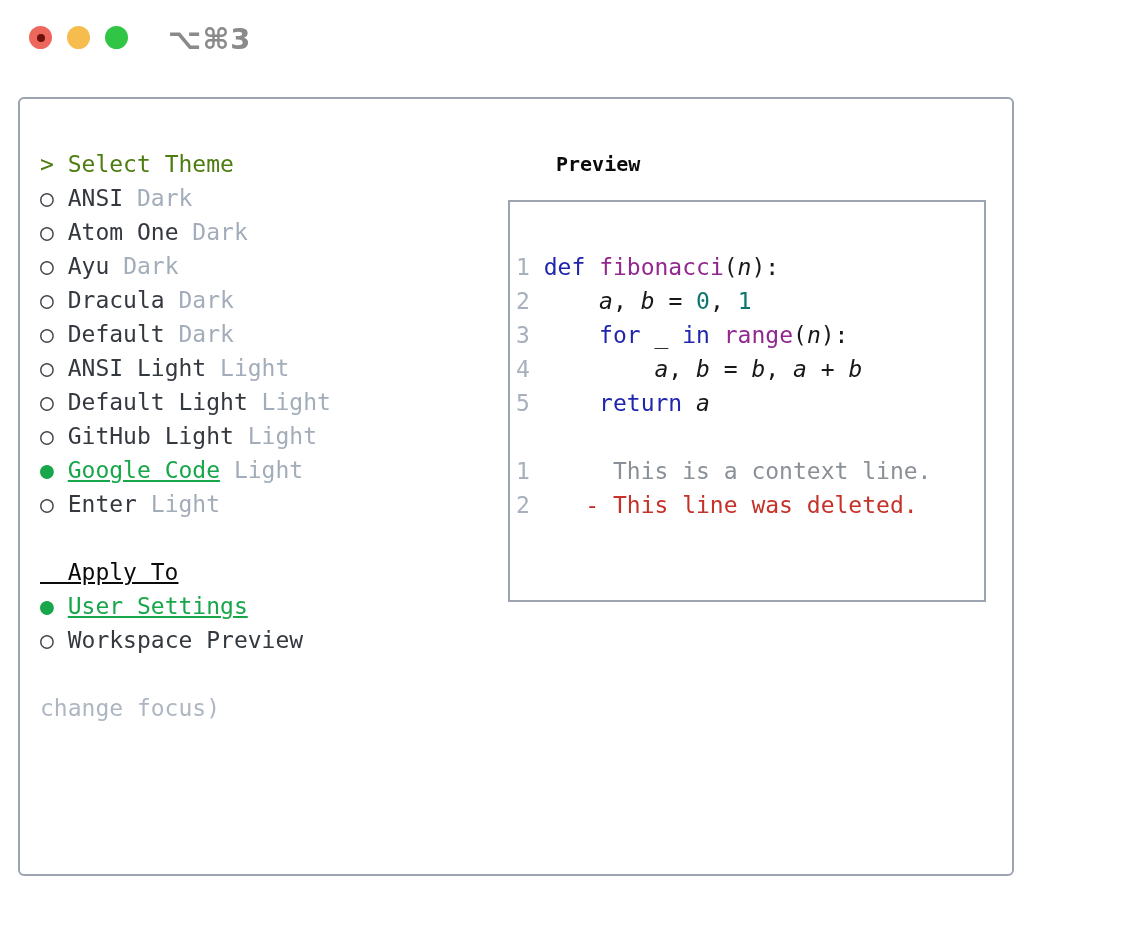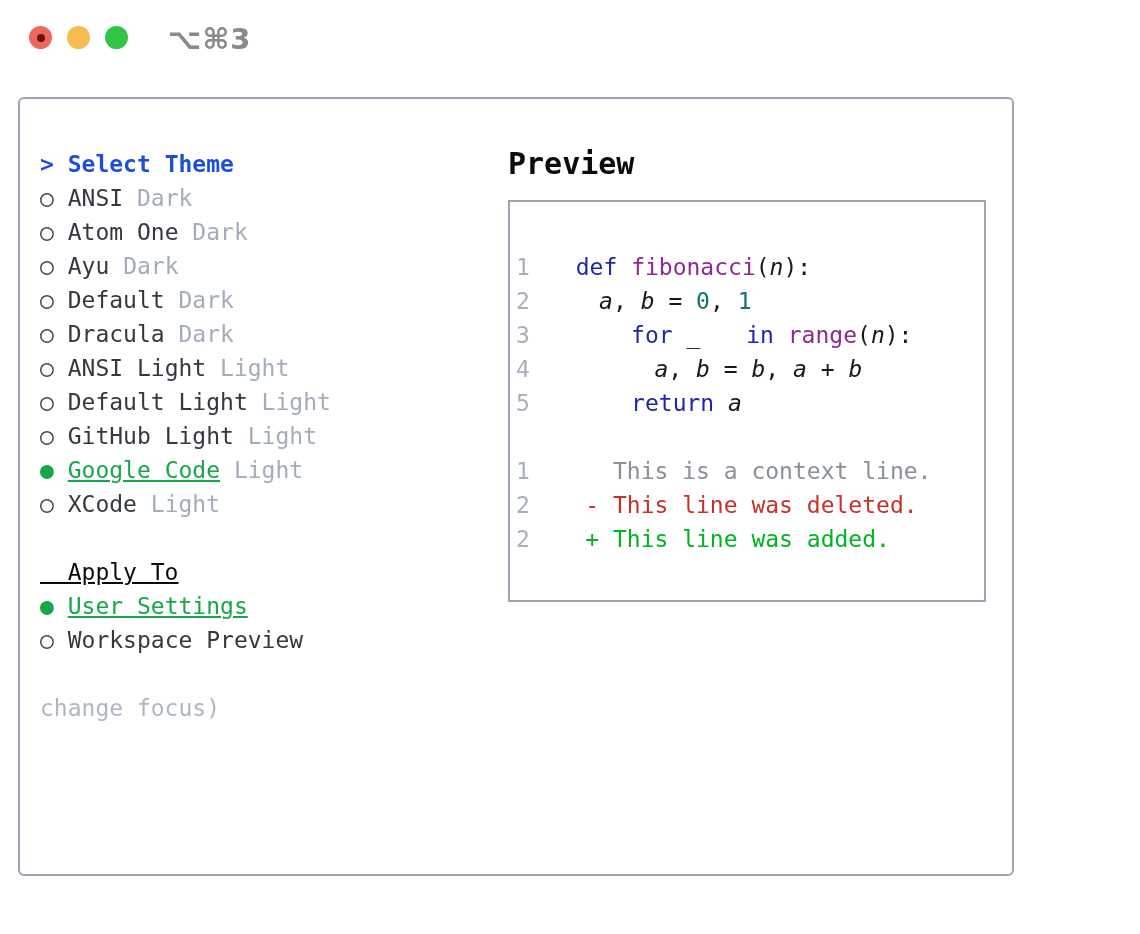--- a/index.html
+++ b/index.html
@@ -55,46 +55,46 @@
     background:#ffffff;
   }
   .row{
     white-space:pre;
     font-size:23px;line-height:34px;height:34px;
     color:#34383f;
   }
   .left-col{position:absolute;left:20px;top:48px;}
   .right-col{position:absolute;left:488px;top:48px;}
 
-  .row.bold{font-weight:700;color:#1d4ed8;}
+  .row.bold{font-weight:400;color:#4d7c0f;}
   .row .marker{color:#464b52;}
   .row .marker.sel{color:var(--accent-green);}
   .row .name{color:#34383f;}
   .row .name.sel{color:var(--accent-green);text-decoration:underline;}
   .row .tag{color:var(--muted-tag);}
   .row.hint{color:#aeb6c2;}
   .row.section-label{color:#0b0b0c;text-decoration:underline;}
 
   
   .preview-label{
-    white-space:pre;font-size:30px;line-height:34px;height:34px;
-    font-weight:700;color:#0b0b0c;
+    white-space:pre;font-size:20px;line-height:34px;height:34px;
+    font-weight:700;color:#0b0b0c;margin-left:48px;
   }
   .preview-box{
     position:absolute;left:488px;top:101px;width:478px;height:402px;
     border:2px solid var(--panel-border);
     background:#ffffff;
     padding:14px 0 0 6px;
     overflow:hidden;
   }
   .codeline{
     white-space:pre;font-size:23px;line-height:34px;height:34px;color:#17181a;
   }
   .tok-lnum{color:var(--line-number);}
-  .tok-kwd{color:var(--keyword);margin-left:32px;}
+  .tok-kwd{color:var(--keyword);}
   .tok-fn{color:var(--function);}
   .tok-num{color:var(--number-literal);}
   .tok-plain{color:#17181a;}
   .tok-var{color:#17181a;font-style:italic;}
   .tok-ctx{color:var(--diff-context);}
   .tok-del{color:var(--diff-removed);}
   .tok-add{color:var(--diff-added);}
 </style>
 </head>
 <body>
@@ -109,27 +109,27 @@
     <span class="win-title">⌥⌘3</span>
   </div>
 
   <div class="panel">
     <div class="left-col">
       <div class="row bold"><span class="caret">&gt;</span><span> </span><span>Select Theme</span></div>
 
     <div class="row"><span class="marker">○</span><span> </span><span class="name">ANSI</span><span> </span><span class="tag">Dark</span></div>
         <div class="row"><span class="marker">○</span><span> </span><span class="name">Atom One</span><span> </span><span class="tag">Dark</span></div>
         <div class="row"><span class="marker">○</span><span> </span><span class="name">Ayu</span><span> </span><span class="tag">Dark</span></div>
+        <div class="row"><span class="marker">○</span><span> </span><span class="name">Dracula</span><span> </span><span class="tag">Dark</span></div>
         <div class="row"><span class="marker">○</span><span> </span><span class="name">Default</span><span> </span><span class="tag">Dark</span></div>
-        <div class="row"><span class="marker">○</span><span> </span><span class="name">Dracula</span><span> </span><span class="tag">Dark</span></div>
         <div class="row"><span class="marker">○</span><span> </span><span class="name">ANSI Light</span><span> </span><span class="tag">Light</span></div>
         <div class="row"><span class="marker">○</span><span> </span><span class="name">Default Light</span><span> </span><span class="tag">Light</span></div>
         <div class="row"><span class="marker">○</span><span> </span><span class="name">GitHub Light</span><span> </span><span class="tag">Light</span></div>
         <div class="row"><span class="marker sel">●</span><span> </span><span class="name sel">Google Code</span><span> </span><span class="tag">Light</span></div>
-        <div class="row"><span class="marker">○</span><span> </span><span class="name">XCode</span><span> </span><span class="tag">Light</span></div>
+        <div class="row"><span class="marker">○</span><span> </span><span class="name">Enter</span><span> </span><span class="tag">Light</span></div>
         <div class="row"></div>
         <div class="row section-label"><span>  Apply To</span></div>
         <div class="row"><span class="marker sel">●</span><span> </span><span class="name sel">User Settings</span></div>
         <div class="row"><span class="marker">○</span><span> </span><span class="name">Workspace Preview</span></div>
         <div class="row"></div>
         <div class="row hint">change focus)</div>
       </div>
 
     <div class="right-col">
       <div class="preview-label">Preview</div>
@@ -139,17 +139,16 @@
 
     <div class="codeline"> </div>
         <div class="codeline"><span class="tok-lnum">1</span><span class="tok-plain"> </span><span class="tok-kwd">def</span><span class="tok-plain"> </span><span class="tok-fn">fibonacci</span><span class="tok-plain">(</span><span class="tok-var">n</span><span class="tok-plain">):</span></div>
         <div class="codeline"><span class="tok-lnum">2</span><span class="tok-plain">     </span><span class="tok-var">a</span><span class="tok-plain">, </span><span class="tok-var">b</span><span class="tok-plain"> = </span><span class="tok-num">0</span><span class="tok-plain">, </span><span class="tok-num">1</span></div>
         <div class="codeline"><span class="tok-lnum">3</span><span class="tok-plain">     </span><span class="tok-kwd">for</span><span class="tok-plain"> _ </span><span class="tok-kwd">in</span><span class="tok-plain"> </span><span class="tok-fn">range</span><span class="tok-plain">(</span><span class="tok-var">n</span><span class="tok-plain">):</span></div>
         <div class="codeline"><span class="tok-lnum">4</span><span class="tok-plain">         </span><span class="tok-var">a</span><span class="tok-plain">, </span><span class="tok-var">b</span><span class="tok-plain"> = </span><span class="tok-var">b</span><span class="tok-plain">, </span><span class="tok-var">a</span><span class="tok-plain"> + </span><span class="tok-var">b</span></div>
         <div class="codeline"><span class="tok-lnum">5</span><span class="tok-plain">     </span><span class="tok-kwd">return</span><span class="tok-plain"> </span><span class="tok-var">a</span></div>
         <div class="codeline"> </div>
         <div class="codeline"><span class="tok-lnum">1</span><span class="tok-ctx">      This is a context line.</span></div>
         <div class="codeline"><span class="tok-lnum">2</span><span class="tok-plain">    </span><span class="tok-del">- This line was deleted.</span></div>
-        <div class="codeline"><span class="tok-lnum">2</span><span class="tok-plain">    </span><span class="tok-add">+ This line was added.</span></div>
         <div class="codeline"> </div>
       </div>
   </div>
 </div>
 
 </body></html>

